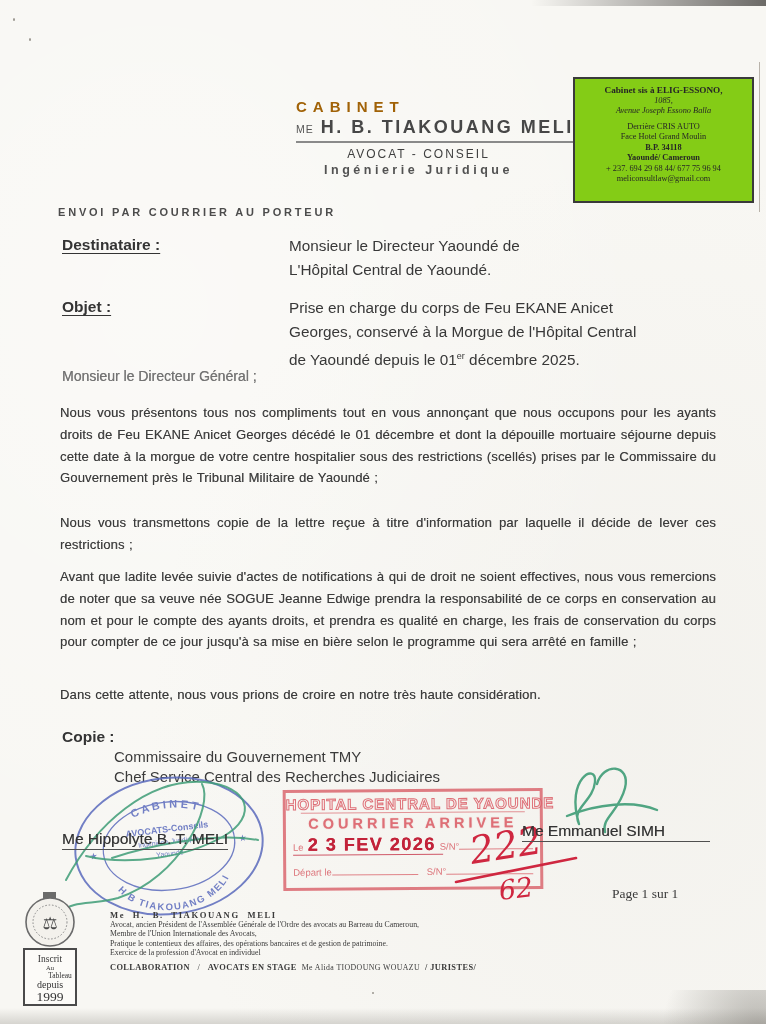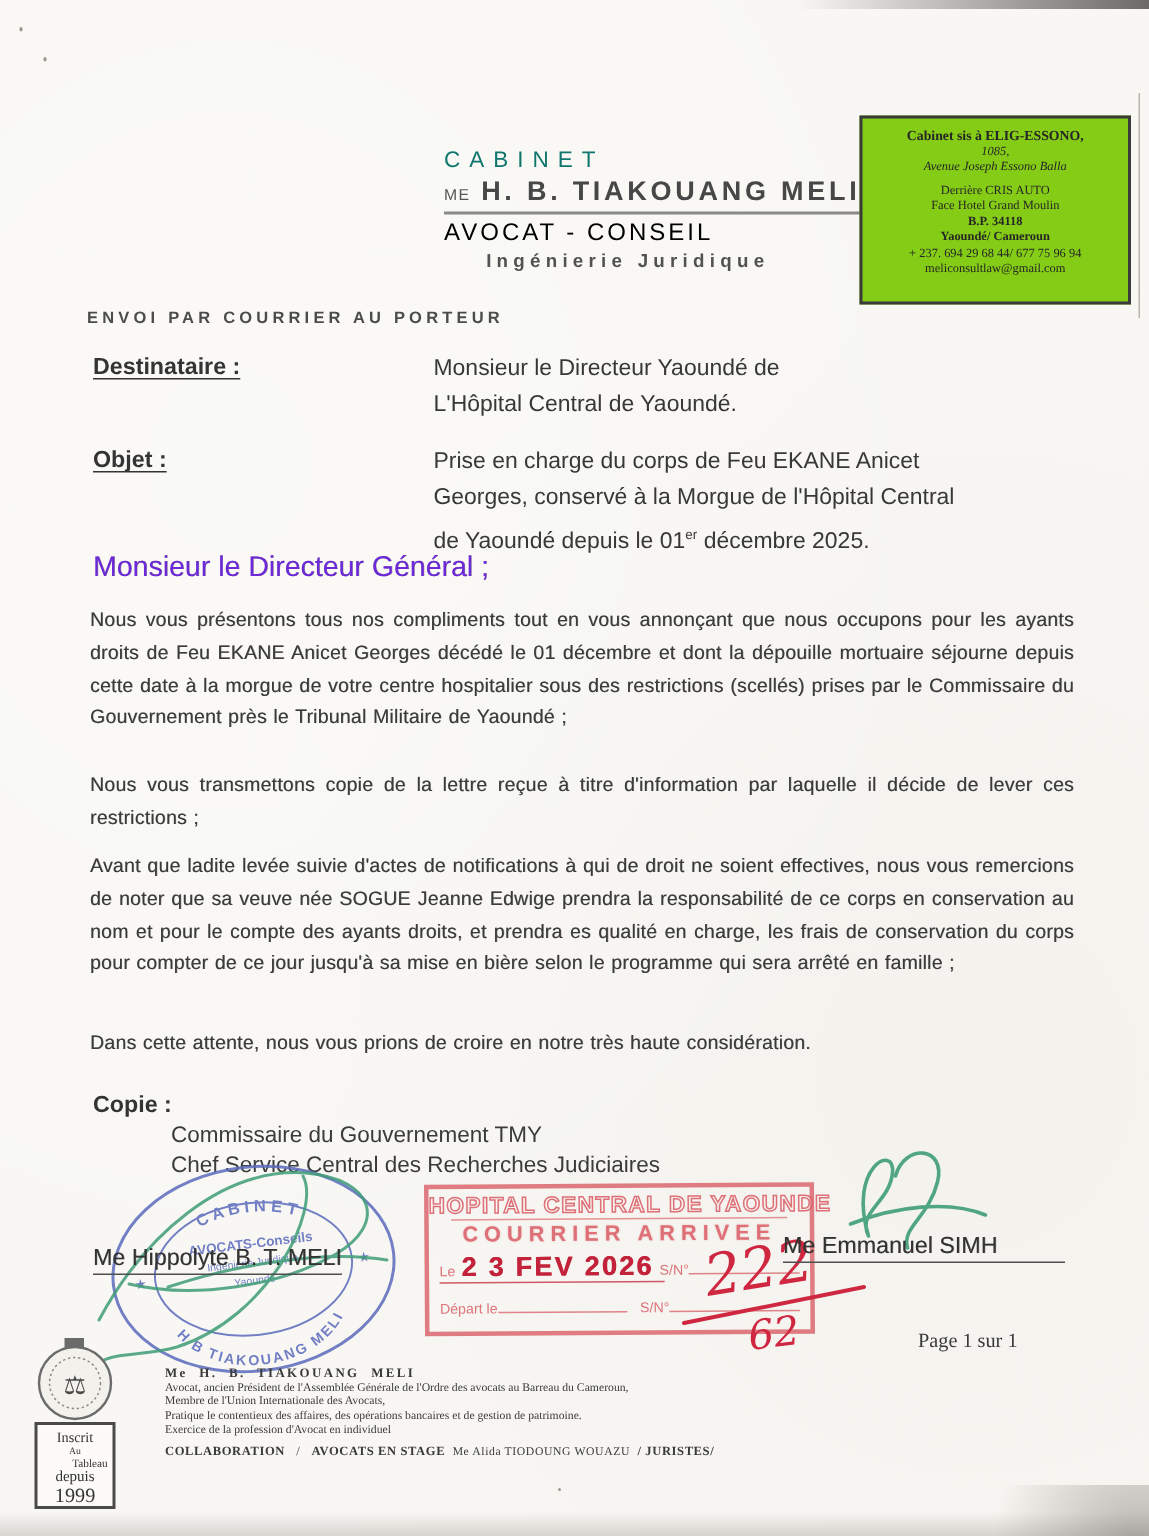--- a/index.html
+++ b/index.html
@@ -14,46 +14,46 @@
         background:linear-gradient(to left,#53514e,rgba(83,81,78,0));opacity:.85;}
   .scan-right-line{position:absolute;top:62px;left:759px;width:1px;height:150px;background:#b9b3aa;}
   .scan-bottom{position:absolute;bottom:0;left:0;width:100%;height:16px;
         background:linear-gradient(to top,rgba(125,122,115,.28),rgba(125,122,115,0));}
   .scan-corner{position:absolute;bottom:0;right:0;width:150px;height:34px;
         background:radial-gradient(circle at 95% 110%,rgba(110,107,100,.45),transparent 65%);}
   .speck{position:absolute;background:#9a968f;border-radius:50%;}
 
   
   .lh{left:296px;top:98px;width:300px;}
-  .lh-cabinet{font-size:15px;letter-spacing:6px;color:#0f766e;}
+  .lh-cabinet{font-size:15px;letter-spacing:6px;color:#a16207;font-weight:bold;}
   .lh-namerow{margin-top:2px;border-bottom:2px solid #8a8a8a;padding-bottom:3px;white-space:nowrap;}
   .lh-me{font-size:10.5px;color:#555;margin-right:7px;letter-spacing:1px;}
   .lh-name{font-size:18px;font-weight:700;letter-spacing:2.5px;color:#474747;}
-  .lh-sub1{margin-top:4px;font-size:16px;letter-spacing:2px;color:#000000;text-align:left;padding-right:55px;}
+  .lh-sub1{margin-top:4px;font-size:12px;letter-spacing:2px;color:#404040;text-align:center;padding-right:55px;}
   .lh-sub2{margin-top:2px;font-size:12.5px;font-weight:700;letter-spacing:3.5px;color:#525252;text-align:center;padding-right:55px;}
 
   
   .cbox{left:573px;top:77px;width:181px;height:126px;border:2px solid #3a3a3a;background:#84cc16;
         font-family:"Liberation Serif",serif;text-align:center;padding-top:6px;box-sizing:border-box;color:#262626;}
   .cbox div{line-height:10.5px;font-size:8.3px;}
   .cb1{font-weight:700;font-size:9.2px !important;}
   .cb-i{font-style:italic;}
   .cb-b{font-weight:700;}
   .cb-gap{height:5px;}
 
   .dateline{left:57px;top:185px;font-size:15px;font-weight:600;color:#3c3c3c;}
   .envoi{left:58px;top:206px;font-size:11px;font-weight:600;letter-spacing:2.8px;color:#4c4c4c;}
 
   .label{font-size:15.5px;font-weight:700;color:#343434;text-decoration:underline;text-underline-offset:3px;}
   .val{font-size:15.3px;line-height:24px;color:#383838;}
   sup{font-size:9px;}
 
   .bodytext{width:656px;font-size:13px;line-height:21.8px;color:#3b3b3b;text-align:justify;
         letter-spacing:.15px;word-spacing:.5px;text-shadow:.3px 0 0 rgba(59,59,59,.55);}
-  .salut{font-size:19px;color:#6d28d9;text-shadow:.3px 0 0 rgba(52,52,52,.5);}
+  .salut{font-size:14px;color:#737373;text-shadow:.3px 0 0 rgba(52,52,52,.5);}
 
   .copy-label{left:62px;top:728px;}
   .copy-items{left:114px;top:747px;font-size:15px;line-height:19.5px;color:#3b3b3b;}
 
   .sig-name{font-size:15.5px;color:#333;border-bottom:1.5px solid #4f4f4f;padding-bottom:1px;
         text-shadow:.3px 0 0 rgba(51,51,51,.5);}
 
   
   .astamp{left:283px;top:789px;width:260px;height:101px;border:3px solid rgba(216,94,102,.8);
         transform:rotate(-.4deg);color:#d85e66;box-sizing:border-box;padding-top:3px;}

